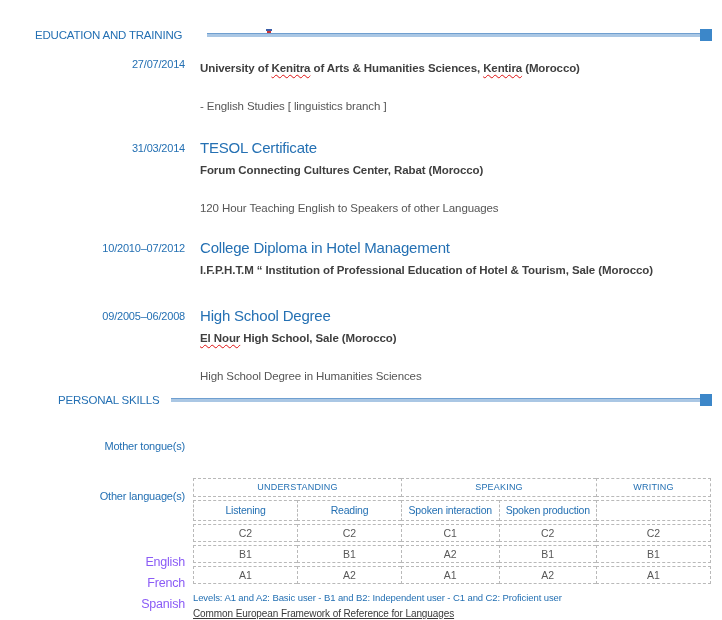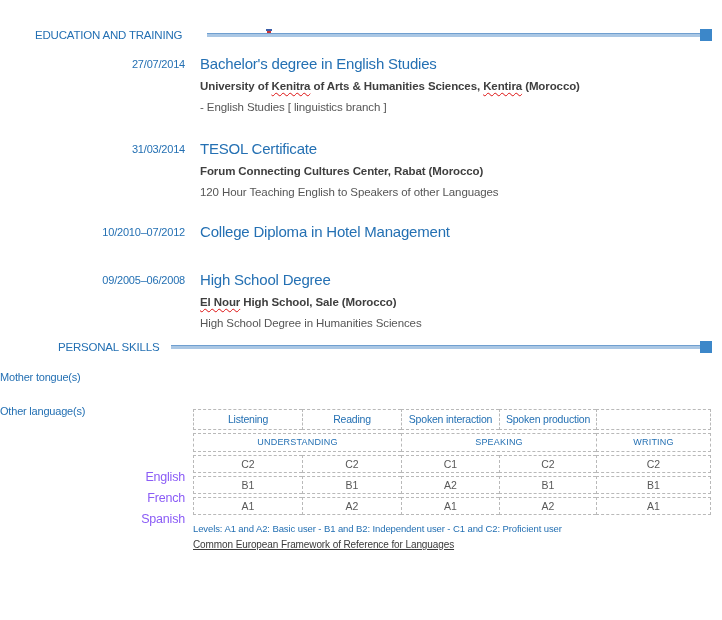--- a/index.html
+++ b/index.html
@@ -26,27 +26,27 @@
 
   
   .entry { display: grid; grid-template-columns: 185px 1fr; column-gap: 15px; }
   .entry.e1 { margin-top: 14px; margin-bottom: 26px; }
   .entry.e2 { margin-bottom: 24px; }
   .entry.e3 { margin-bottom: 30px; }
   .entry.e4 { margin-bottom: 0; }
   .entry-date { color: #2470b3; font-size: 11px; letter-spacing: -0.2px; text-align: right; padding-top: 3px; white-space: nowrap; }
   .entry-title { color: #2470b3; font-size: 15px; letter-spacing: -0.2px; line-height: 18px; }
   .entry-org { color: #3f3f3f; font-weight: bold; font-size: 11.5px; letter-spacing: -0.1px; line-height: 14px; margin-top: 6px; }
-  .entry-desc { color: #565656; font-size: 11.5px; letter-spacing: -0.1px; line-height: 14px; margin-top: 7px; }
+  .entry-desc { color: #565656; font-size: 11.5px; letter-spacing: -0.1px; line-height: 14px; margin-top: 24px; }
   .sp { text-decoration: underline wavy #dd1111 1px; text-decoration-skip-ink: none; text-underline-offset: 2px; }
 
   
   .field-row { display: grid; grid-template-columns: 185px 1fr; column-gap: 15px; }
   .mother { margin-top: 18px; }
-  .field-label { color: #2470b3; font-size: 11px; letter-spacing: -0.2px; text-align: left; }
+  .field-label { color: #2470b3; font-size: 11px; letter-spacing: -0.2px; text-align: right; margin-top: 16px; }
   .field-value { color: #565656; font-size: 11.5px; padding-top: 7px; }
 
   .lang-grid { margin-top: 22px; display: grid; grid-template-columns: 185px 1fr; column-gap: 8px; }
   .lang-left { text-align: right; }
   .lang-names { margin-top: 49px; }
   .lang-name { height: 21px; display: flex; align-items: center; justify-content: flex-end; color: #8b5cf6; font-size: 12.5px; letter-spacing: -0.2px; }
 
   
   table.cefr { border-collapse: separate; border-spacing: 0 3px; table-layout: fixed; width: 518px; margin-top: 1px; }
   .cefr th, .cefr td { border-top: 1px dashed #b9b9b9; border-bottom: 1px dashed #b9b9b9; border-left: 1px dashed #b9b9b9; text-align: center; vertical-align: middle; font-weight: normal; overflow: hidden; }
@@ -72,39 +72,39 @@
     <span class="section-title">EDUCATION AND TRAINING</span>
     <div class="rule">
       <div class="rule-line"></div>
       <div class="rule-square"></div>
     </div>
   </div>
 
   <div class="entry e1">
     <div class="entry-date">27/07/2014</div>
     <div>
-      <div class="entry-title">Bachelor's degree in English Studies</div>
       <div class="entry-org"><span>University of </span><span class="sp">Kenitra</span><span> of Arts &amp; Humanities Sciences, </span><span class="sp">Kentira</span><span> (Morocco)</span></div>
       <div class="entry-desc">- English Studies [ linguistics branch ]</div>
     </div>
   </div>
 
   <div class="entry e2">
     <div class="entry-date">31/03/2014</div>
     <div>
       <div class="entry-title">TESOL Certificate</div>
       <div class="entry-org">Forum Connecting Cultures Center, Rabat (Morocco)</div>
       <div class="entry-desc">120 Hour Teaching English to Speakers of other Languages</div>
     </div>
   </div>
 
   <div class="entry e3">
     <div class="entry-date">10/2010–07/2012</div>
     <div>
       <div class="entry-title">College Diploma in Hotel Management</div>
+      <div class="entry-org">I.F.P.H.T.M “ Institution of Professional Education of Hotel &amp; Tourism, Sale (Morocco)</div>
     </div>
   </div>
 
   <div class="entry e4">
     <div class="entry-date">09/2005–06/2008</div>
     <div>
       <div class="entry-title">High School Degree</div>
       <div class="entry-org"><span class="sp">El Nour</span><span> High School, Sale (Morocco)</span></div>
       <div class="entry-desc">High School Degree in Humanities Sciences</div>
     </div>
@@ -128,30 +128,30 @@
       <div class="lang-names">
         <div class="lang-name">English</div>
         <div class="lang-name">French</div>
         <div class="lang-name">Spanish</div>
       </div>
     </div>
     <div>
       <table class="cefr">
         <tbody>
             <tr>
+          <th class="ghead" colspan="2" style="width:208px">UNDERSTANDING</th>
+          <th class="ghead" colspan="2" style="width:195px">SPEAKING</th>
+          <th class="ghead" style="width:115px">WRITING</th>
+        </tr>
+        <tr>
           <th class="shead" style="width:109px">Listening</th>
           <th class="shead" style="width:99px">Reading</th>
           <th class="shead" style="width:98px">Spoken interaction</th>
           <th class="shead" style="width:97px">Spoken production</th>
           <th class="shead"></th>
-        </tr>
-        <tr>
-          <th class="ghead" colspan="2" style="width:208px">UNDERSTANDING</th>
-          <th class="ghead" colspan="2" style="width:195px">SPEAKING</th>
-          <th class="ghead" style="width:115px">WRITING</th>
         </tr>
         <tr>
           <td>C2</td>
           <td>C2</td>
           <td>C1</td>
           <td>C2</td>
           <td>C2</td>
         </tr>
         <tr>
           <td>B1</td>

